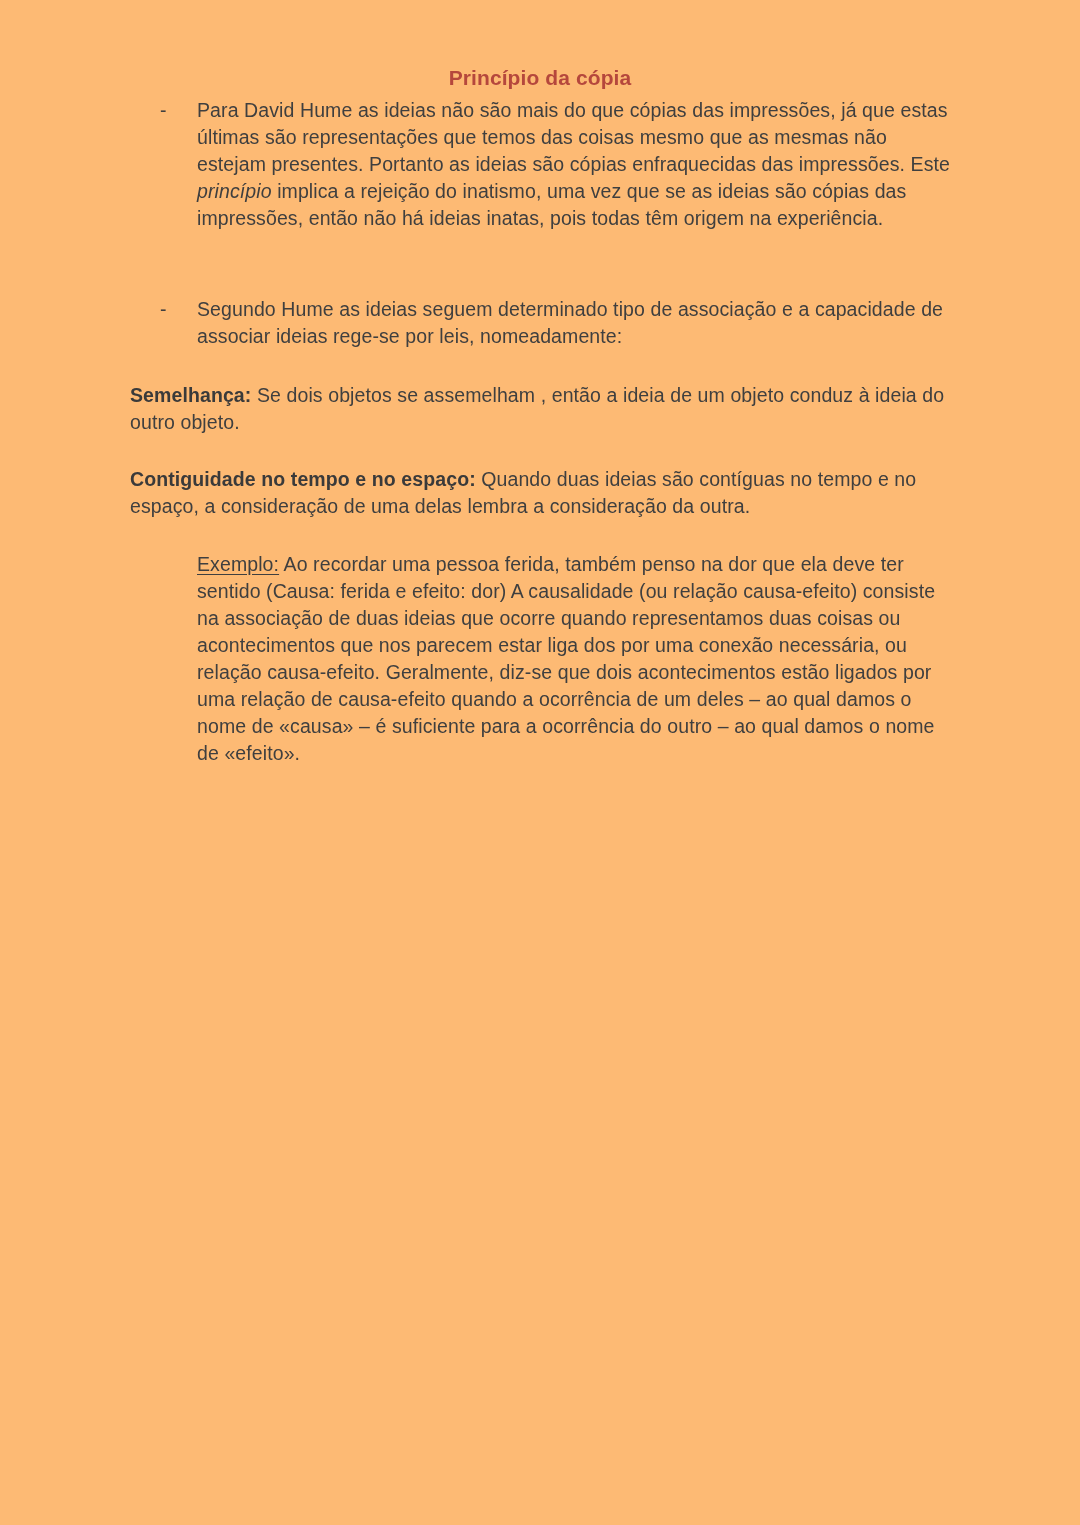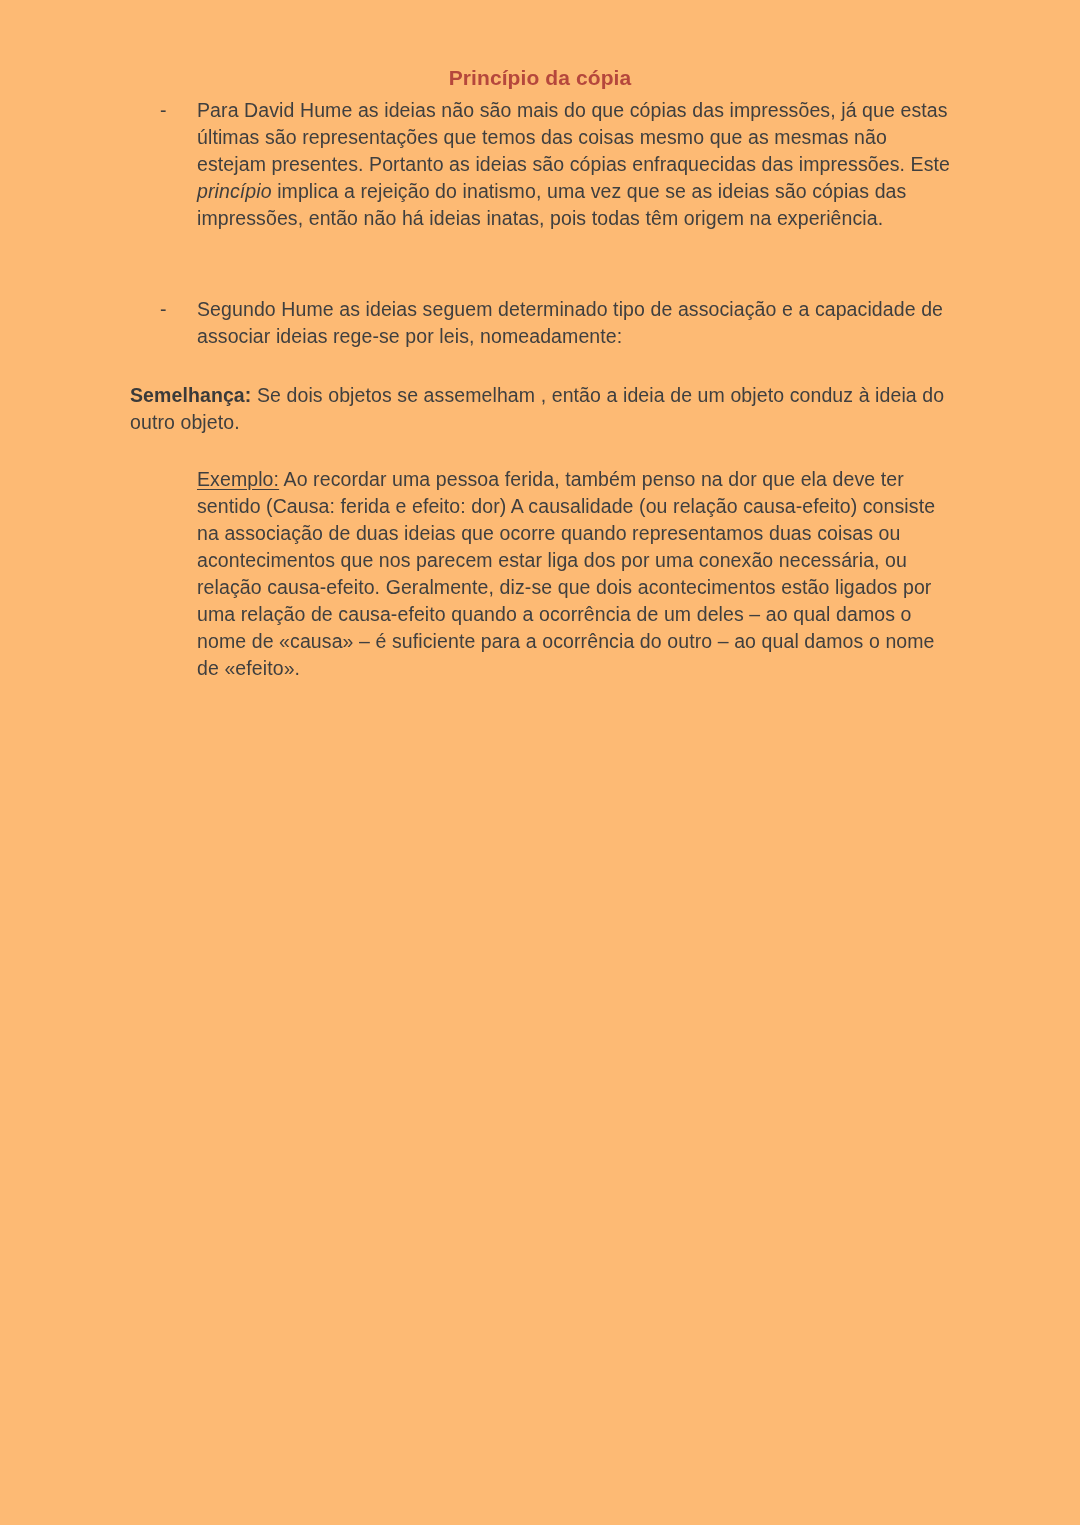--- a/index.html
+++ b/index.html
@@ -73,20 +73,21 @@
     </div>
   </section>
 
   <div class="laws">
 
     <div class="law">
       <p class="law-def"><b>Semelhança:</b><span> Se dois objetos se assemelham , então a ideia de um objeto conduz à ideia do outro objeto.</span></p>
     </div>
 
     <div class="law">
+      <p class="law-def"><b>Contiguidade no tempo e no espaço:</b><span> Quando duas ideias são contíguas no tempo e no espaço, a consideração de uma delas lembra a consideração da outra.</span></p>
     </div>
 
     <div class="law">
       <div class="example">
         <p><span class="ex-label">Exemplo:</span><span> Ao recordar uma pessoa ferida, também penso na dor que ela deve ter sentido (Causa: ferida e efeito: dor) A causalidade (ou relação causa-efeito) consiste na associação de duas ideias que ocorre quando representamos duas coisas ou acontecimentos que nos parecem estar liga dos por uma conexão necessária, ou relação causa-efeito. Geralmente, diz-se que dois acontecimentos estão ligados por uma relação de causa-efeito quando a ocorrência de um deles – ao qual damos o nome de «causa» – é suficiente para a ocorrência do outro – ao qual damos o nome de «efeito».</span></p>
       </div>
     </div>
 
   </div>
 

